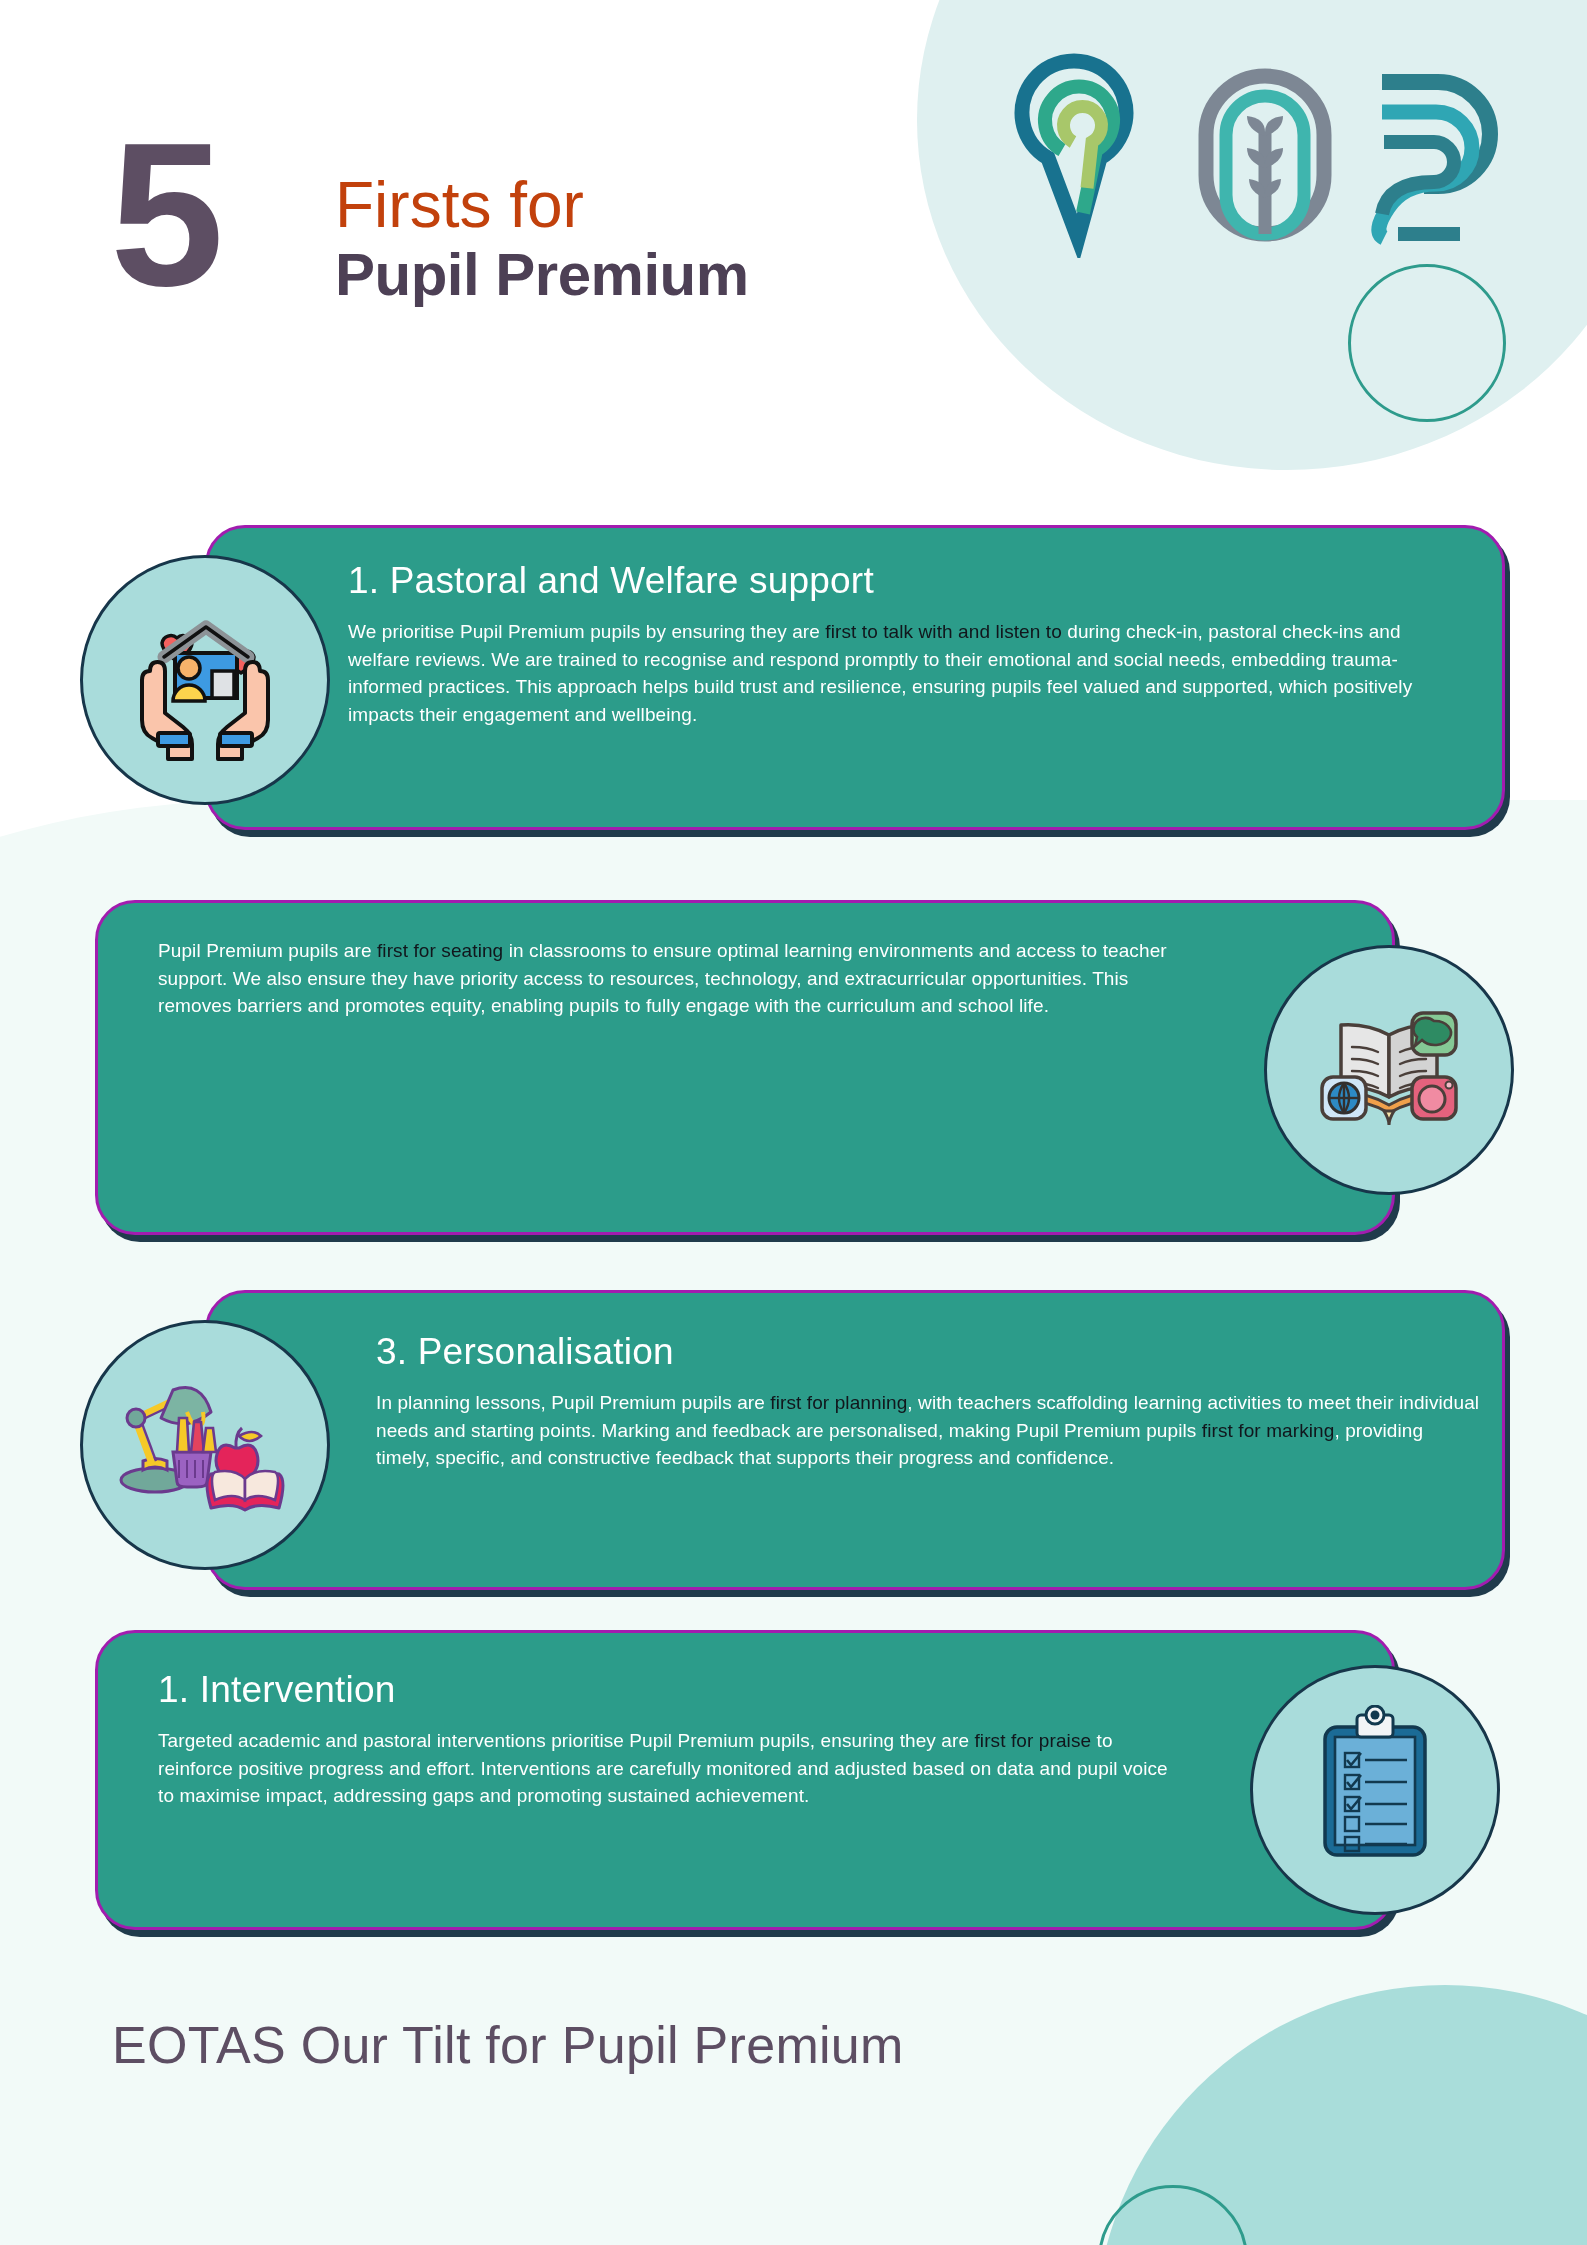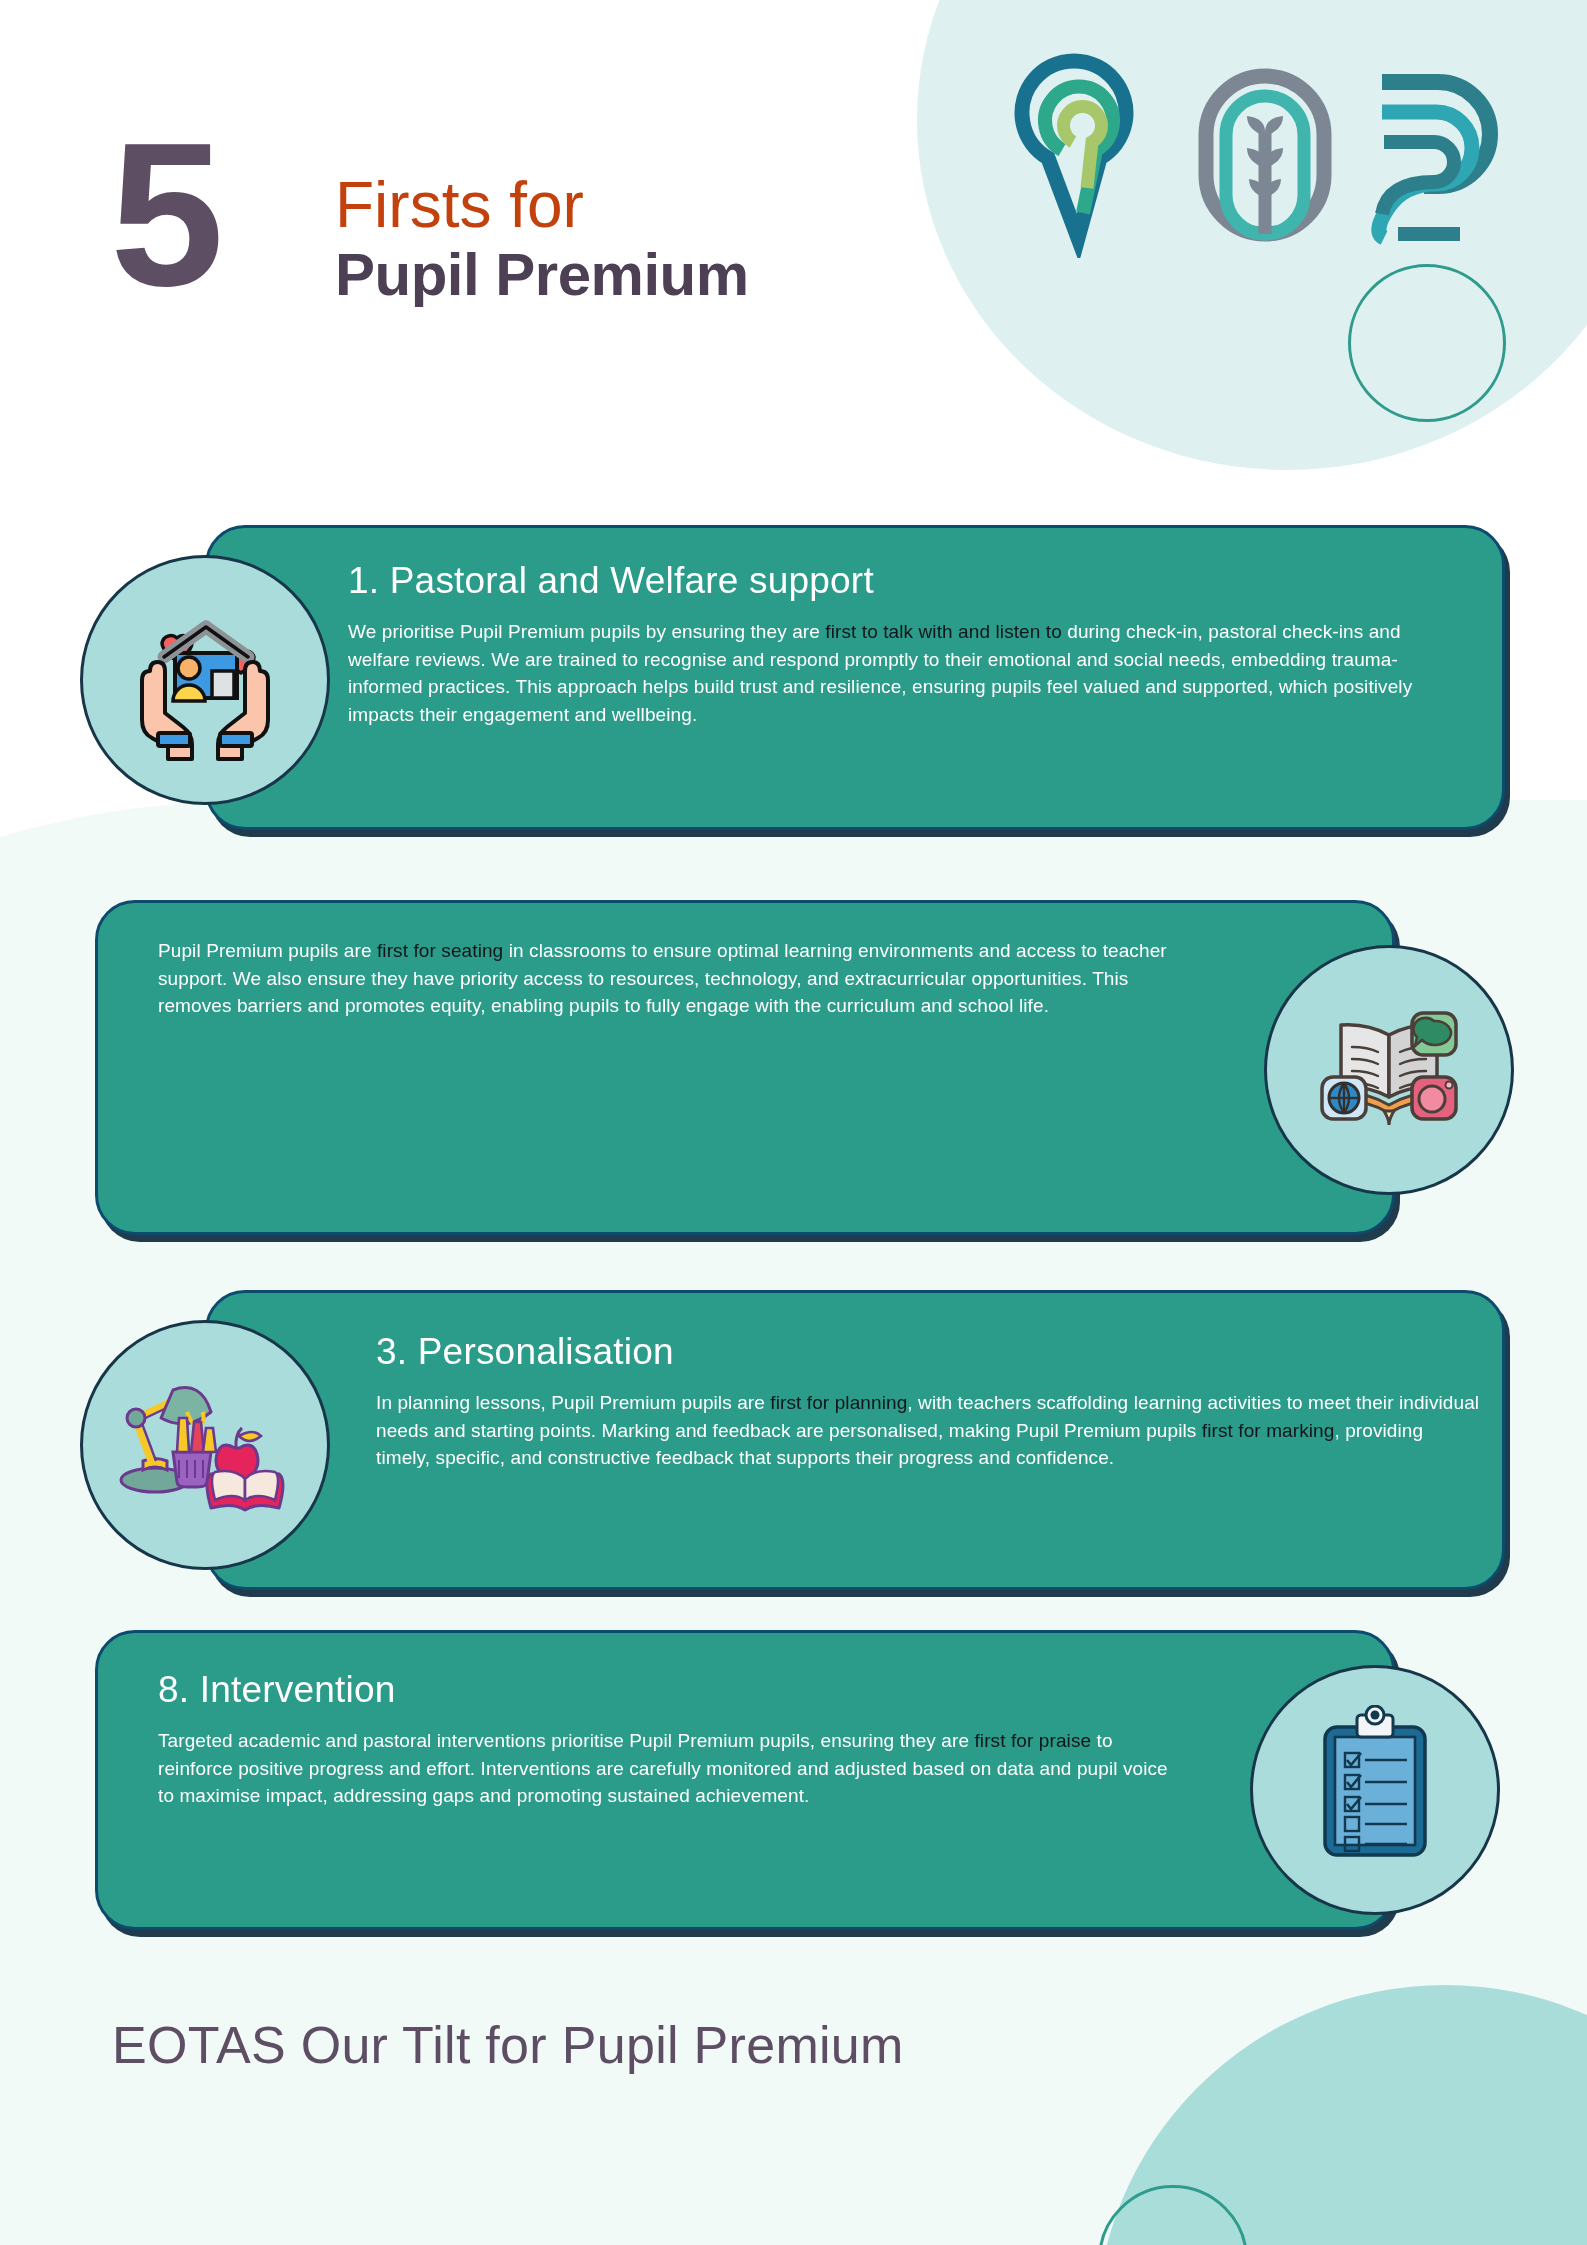--- a/index.html
+++ b/index.html
@@ -98,21 +98,21 @@
   }
 
   
   .logo-marks { position: absolute; left: 988px; top: 38px; width: 540px; height: 220px; }
   .logo-marks svg { display: block; }
 
   
   .card {
     position: absolute;
     background: #2c9c8a;
-    border: 3px solid #0c4a6e;
+    border: 3px solid #a21caf;
     border-radius: 40px;
     box-shadow: 5px 7px 0 rgba(20,48,66,0.95);
   }
   .card-inner { position: relative; z-index: 3; }
   .card-title {
     color: #ffffff;
     font-size: 37px;
     font-weight: 400;
     margin-bottom: 16px;
     letter-spacing: 0.2px;
@@ -329,21 +329,21 @@
       <path d="M124 76 q14 -8 22 0 q-12 10 -22 0 z" fill="#f6c928" stroke="#6b3a8e" stroke-width="2.6"></path>
 
       <path d="M96 148 q-8 -28 0 -34 q22 -4 34 8 q12 -12 34 -8 q8 6 0 34 q-22 -6 -34 2 q-12 -8 -34 -2 z" fill="#e4245a" stroke="#6b3a8e" stroke-width="3" stroke-linejoin="round"></path>
       <path d="M100 140 q-6 -24 0 -28 q20 -4 30 7 l0 21 q-12 -8 -30 0 z" fill="#f7e8dd" stroke="#6b3a8e" stroke-width="2.6"></path>
       <path d="M160 140 q6 -24 0 -28 q-20 -4 -30 7 l0 21 q12 -8 30 0 z" fill="#f7e8dd" stroke="#6b3a8e" stroke-width="2.6"></path>
     </svg>
   </div>
 
   <div class="card" id="card-4">
     <div class="card-inner">
-      <div class="card-title">8. Intervention</div>
+      <div class="card-title">1. Intervention</div>
       <div class="card-body"><span>Targeted academic and pastoral interventions prioritise Pupil Premium pupils, ensuring they are </span><span class="hl">first for praise</span><span> to reinforce positive progress and effort. Interventions are carefully monitored and adjusted based on data and pupil voice to maximise impact, addressing gaps and promoting sustained achievement.</span></div>
     </div>
   </div>
   <div class="icon-bubble" id="bubble-4">
     <svg width="160" height="170" viewBox="0 0 160 170">
       <rect x="30" y="22" width="100" height="128" rx="12" fill="#1b6b96" stroke="#12394f" stroke-width="3.5"></rect>
       <rect x="40" y="32" width="80" height="108" fill="#6bb0d8" stroke="#12394f" stroke-width="2.6"></rect>
 
       <rect x="62" y="10" width="36" height="22" rx="4" fill="#f2f4f6" stroke="#12394f" stroke-width="3"></rect>
       <circle cx="80" cy="10" r="9" fill="#f2f4f6" stroke="#12394f" stroke-width="3"></circle>

